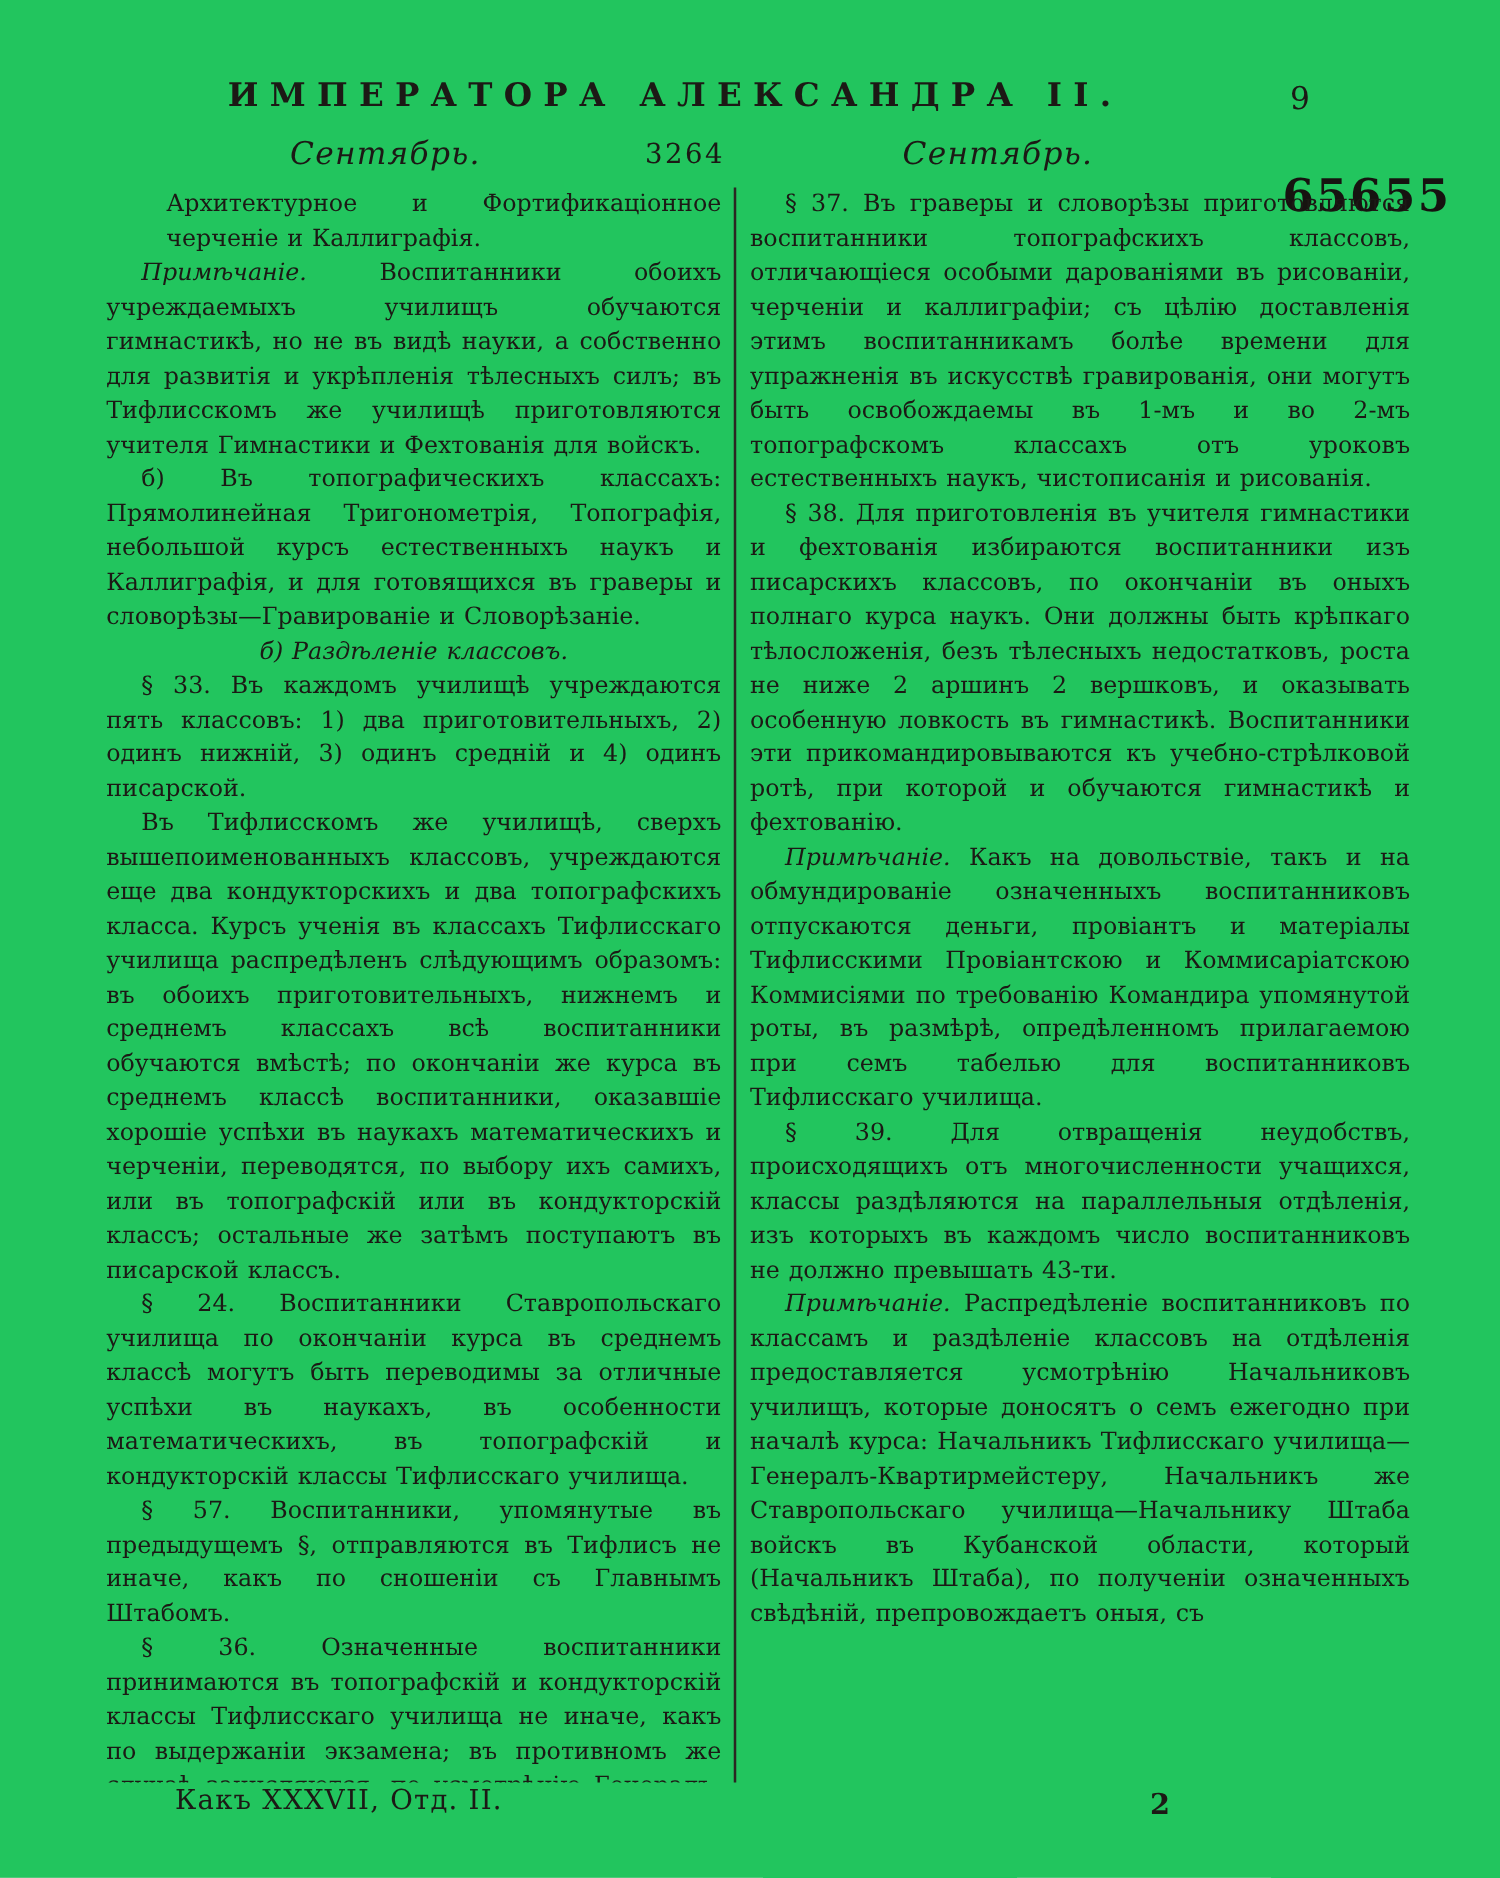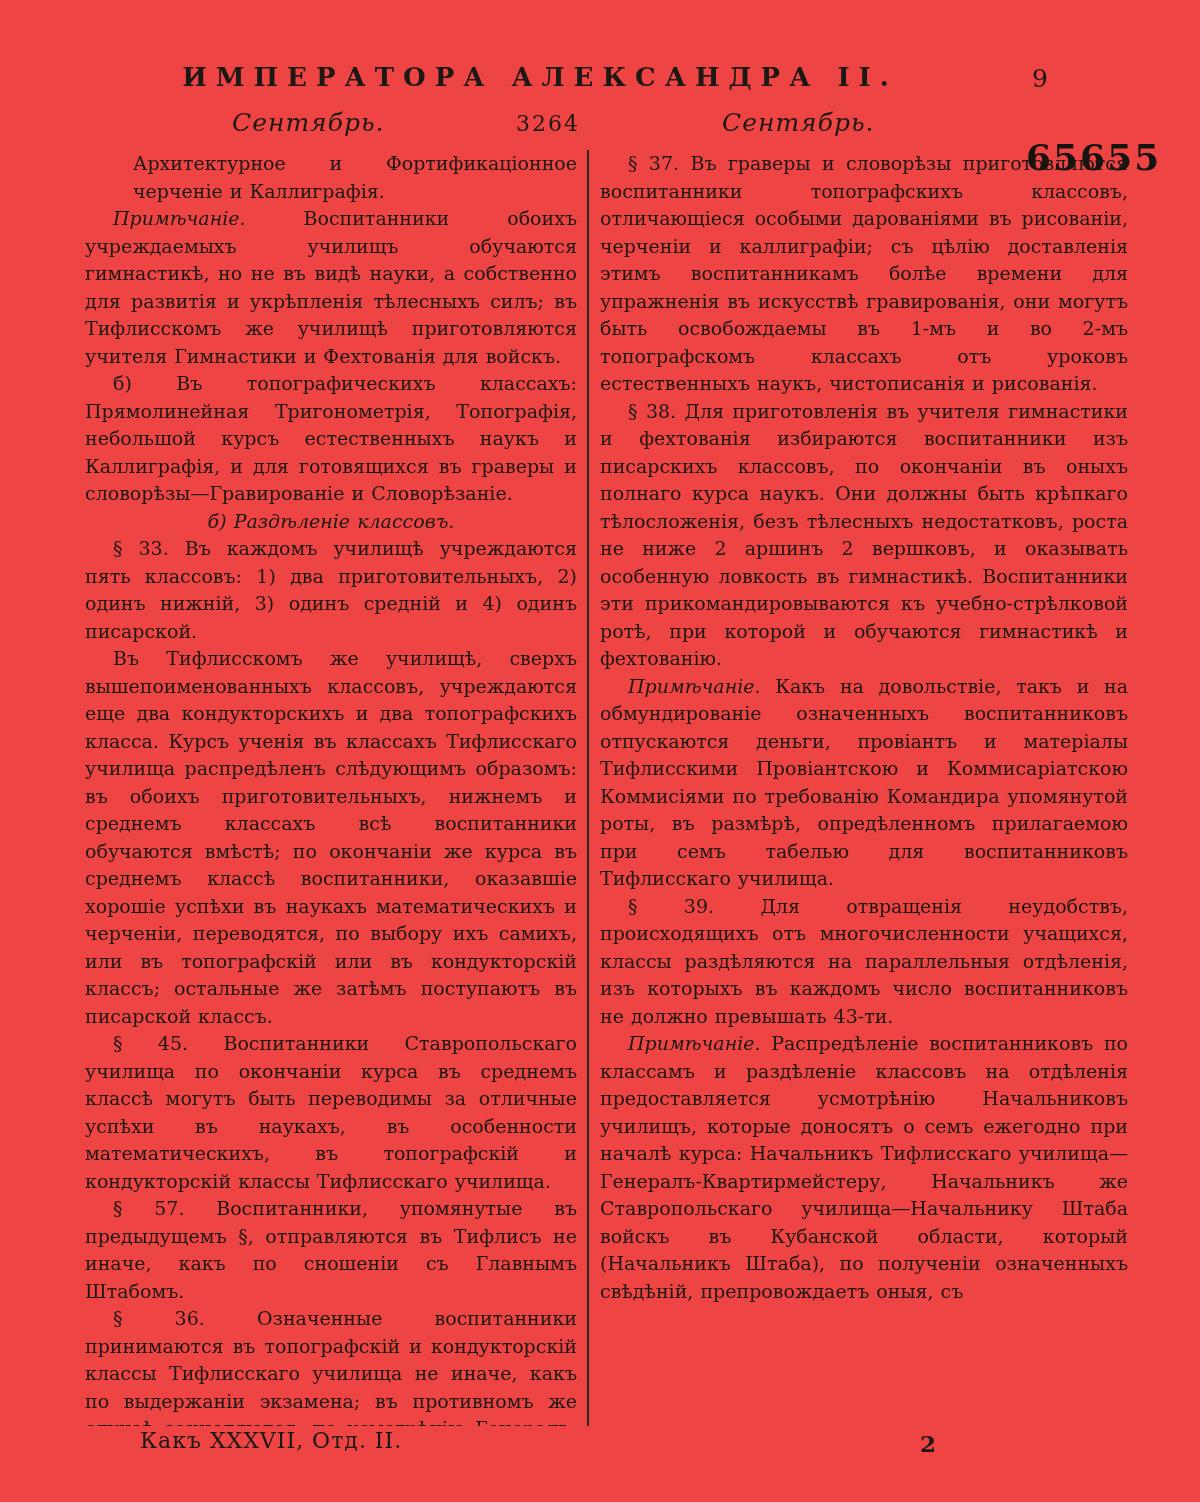--- a/index.html
+++ b/index.html
@@ -2,21 +2,21 @@
 <html><head>
 <meta charset="utf-8">
 <style>
   html, body { margin: 0; padding: 0; }
   body { background: #d8d5cd; }
   .page {
     position: relative;
     width: 1200px;
     height: 1502px;
     margin: 0 auto;
-    background: #ef4444;
+    background: #22c55e;
     color: #1c1915;
     font-family: "DejaVu Serif", "Liberation Serif", serif;
     box-sizing: border-box;
     overflow: hidden;
   }
   .header-title {
     position: absolute;
     top: 62px;
     left: -60px;
     width: 1200px;
@@ -129,21 +129,21 @@
   <div class="stamp">65655</div>
 
   <div class="columns">
     <div class="col col-left" id="col-left">
         <p class="para no-indent">Архитектурное и Фортификаціонное черченіе и Каллиграфія.</p>
         <p class="para "><i>Примѣчаніе. </i>Воспитанники обоихъ учреждаемыхъ училищъ обучаются гимнастикѣ, но не въ видѣ науки, а собственно для развитія и укрѣпленія тѣлесныхъ силъ; въ Тифлисскомъ же училищѣ приготовляются учителя Гимнастики и Фехтованія для войскъ.</p>
         <p class="para ">б) Въ топографическихъ классахъ: Прямолинейная Тригонометрія, Топографія, небольшой курсъ естественныхъ наукъ и Каллиграфія, и для готовящихся въ граверы и словорѣзы—Гравированіе и Словорѣзаніе.</p>
         <p class="para heading">б) Раздѣленіе классовъ.</p>
         <p class="para ">§ 33. Въ каждомъ училищѣ учреждаются пять классовъ: 1) два приготовительныхъ, 2) одинъ нижній, 3) одинъ средній и 4) одинъ писарской.</p>
         <p class="para ">Въ Тифлисскомъ же училищѣ, сверхъ вышепоименованныхъ классовъ, учреждаются еще два кондукторскихъ и два топографскихъ класса. Курсъ ученія въ классахъ Тифлисскаго училища распредѣленъ слѣдующимъ образомъ: въ обоихъ приготовительныхъ, нижнемъ и среднемъ классахъ всѣ воспитанники обучаются вмѣстѣ; по окончаніи же курса въ среднемъ классѣ воспитанники, оказавшіе хорошіе успѣхи въ наукахъ математическихъ и черченіи, переводятся, по выбору ихъ самихъ, или въ топографскій или въ кондукторскій классъ; остальные же затѣмъ поступаютъ въ писарской классъ.</p>
-        <p class="para ">§ 45. Воспитанники Ставропольскаго училища по окончаніи курса въ среднемъ классѣ могутъ быть переводимы за отличные успѣхи въ наукахъ, въ особенности математическихъ, въ топографскій и кондукторскій классы Тифлисскаго училища.</p>
+        <p class="para ">§ 24. Воспитанники Ставропольскаго училища по окончаніи курса въ среднемъ классѣ могутъ быть переводимы за отличные успѣхи въ наукахъ, въ особенности математическихъ, въ топографскій и кондукторскій классы Тифлисскаго училища.</p>
         <p class="para ">§ 57. Воспитанники, упомянутые въ предыдущемъ §, отправляются въ Тифлисъ не иначе, какъ по сношеніи съ Главнымъ Штабомъ.</p>
         <p class="para ">§ 36. Означенные воспитанники принимаются въ топографскій и кондукторскій классы Тифлисскаго училища не иначе, какъ по выдержаніи экзамена; въ противномъ же случаѣ зачисляются, по усмотрѣнію Генералъ-Квартир-</p>
       </div>
     <div class="divider"></div>
     <div class="col col-right" id="col-right">
         <p class="para ">§ 37. Въ граверы и словорѣзы приготовляются воспитанники топографскихъ классовъ, отличающіеся особыми дарованіями въ рисованіи, черченіи и каллиграфіи; съ цѣлію доставленія этимъ воспитанникамъ болѣе времени для упражненія въ искусствѣ гравированія, они могутъ быть освобождаемы въ 1-мъ и во 2-мъ топографскомъ классахъ отъ уроковъ естественныхъ наукъ, чистописанія и рисованія.</p>
         <p class="para ">§ 38. Для приготовленія въ учителя гимнастики и фехтованія избираются воспитанники изъ писарскихъ классовъ, по окончаніи въ оныхъ полнаго курса наукъ. Они должны быть крѣпкаго тѣлосложенія, безъ тѣлесныхъ недостатковъ, роста не ниже 2 аршинъ 2 вершковъ, и оказывать особенную ловкость въ гимнастикѣ. Воспитанники эти прикомандировываются къ учебно-стрѣлковой ротѣ, при которой и обучаются гимнастикѣ и фехтованію.</p>
         <p class="para "><i>Примѣчаніе. </i>Какъ на довольствіе, такъ и на обмундированіе означенныхъ воспитанниковъ отпускаются деньги, провіантъ и матеріалы Тифлисскими Провіантскою и Коммисаріатскою Коммисіями по требованію Командира упомянутой роты, въ размѣрѣ, опредѣленномъ прилагаемою при семъ табелью для воспитанниковъ Тифлисскаго училища.</p>
         <p class="para ">§ 39. Для отвращенія неудобствъ, происходящихъ отъ многочисленности учащихся, классы раздѣляются на параллельныя отдѣленія, изъ которыхъ въ каждомъ число воспитанниковъ не должно превышать 43-ти.</p>
         <p class="para "><i>Примѣчаніе. </i>Распредѣленіе воспитанниковъ по классамъ и раздѣленіе классовъ на отдѣленія предоставляется усмотрѣнію Начальниковъ училищъ, которые доносятъ о семъ ежегодно при началѣ курса: Начальникъ Тифлисскаго училища—Генералъ-Квартирмейстеру, Начальникъ же Ставропольскаго училища—Начальнику Штаба войскъ въ Кубанской области, который (Начальникъ Штаба), по полученіи означенныхъ свѣдѣній, препровождаетъ оныя, съ</p>

